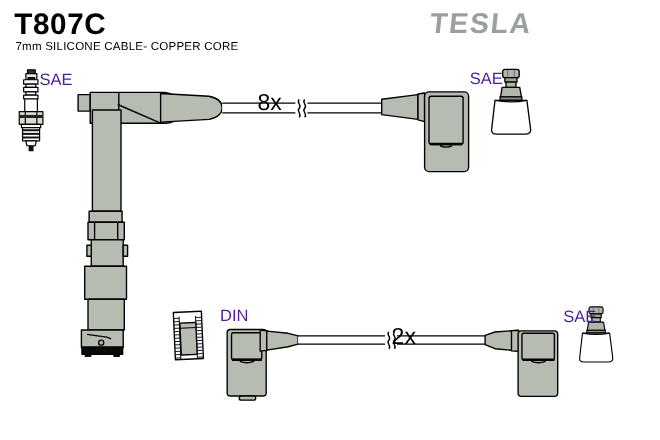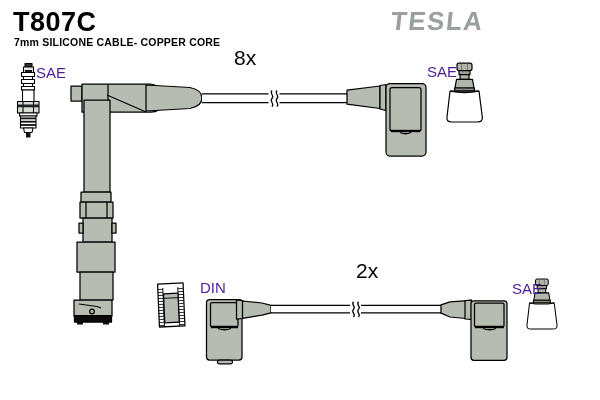--- a/index.html
+++ b/index.html
@@ -1,23 +1,23 @@
 <!DOCTYPE html>
 <html><head>
 <meta charset="utf-8">
 <style>
   html,body{margin:0;padding:0;}
   body{font-family:"Liberation Sans",sans-serif;}
   .stage{position:relative;width:600px;height:400px;background:#fff;overflow:hidden;}
   .hdr-part{position:absolute;left:13px;top:7px;font-size:27px;font-weight:700;color:#000;letter-spacing:0.5px;}
-  .hdr-desc{position:absolute;left:14px;top:36px;font-size:10.5px;color:#000;letter-spacing:0.2px;font-weight:bold;}
+  .hdr-desc{position:absolute;left:14px;top:36px;font-size:10.5px;color:#000;letter-spacing:0.2px;}
   .hdr-brand{position:absolute;left:391px;top:6px;font-size:26px;font-weight:700;
              letter-spacing:1.5px;transform:skewX(-6deg);color:#9aa19b;}
   .lbl{position:absolute;font-size:15px;color:#4c1d95;white-space:nowrap;}
-  .qty{position:absolute;font-size:21px;color:#000;}
+  .qty{position:absolute;font-size:21px;color:#000;margin-top:36px;}
   svg{position:absolute;left:0;top:0;}
 </style>
 </head>
 <body>
 
 <div class="stage" style="background: rgb(255, 255, 255);">
 
   <div class="hdr-part">T807C</div>
   <div class="hdr-desc">7mm SILICONE CABLE- COPPER CORE</div>
   <div class="hdr-brand" style="color: rgb(154, 161, 155);">TESLA</div>

